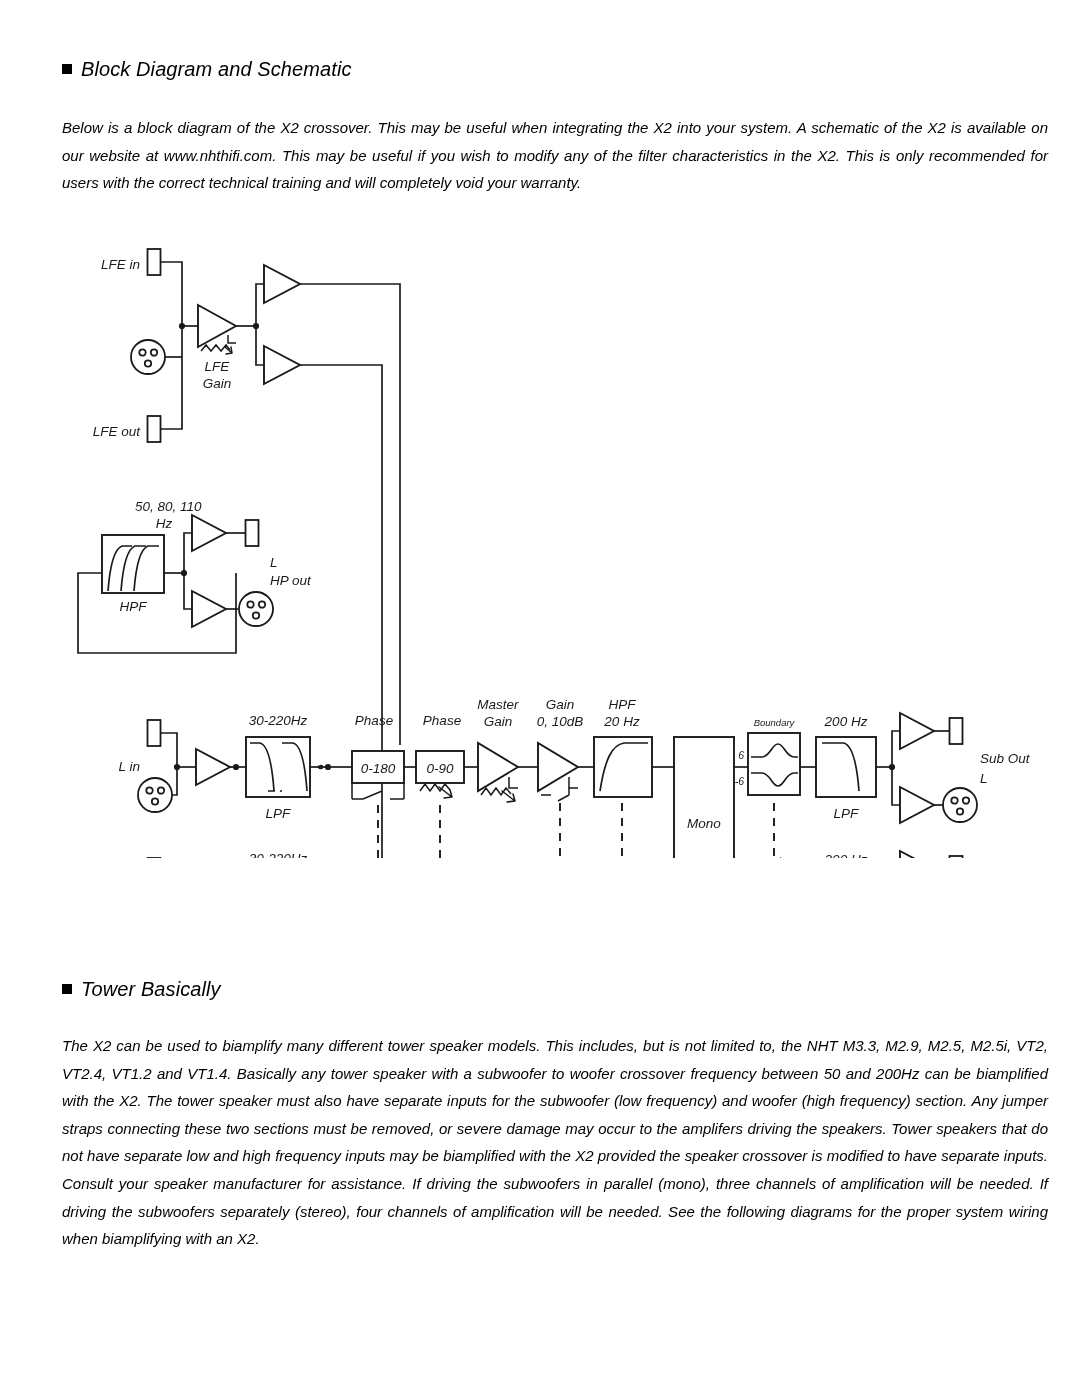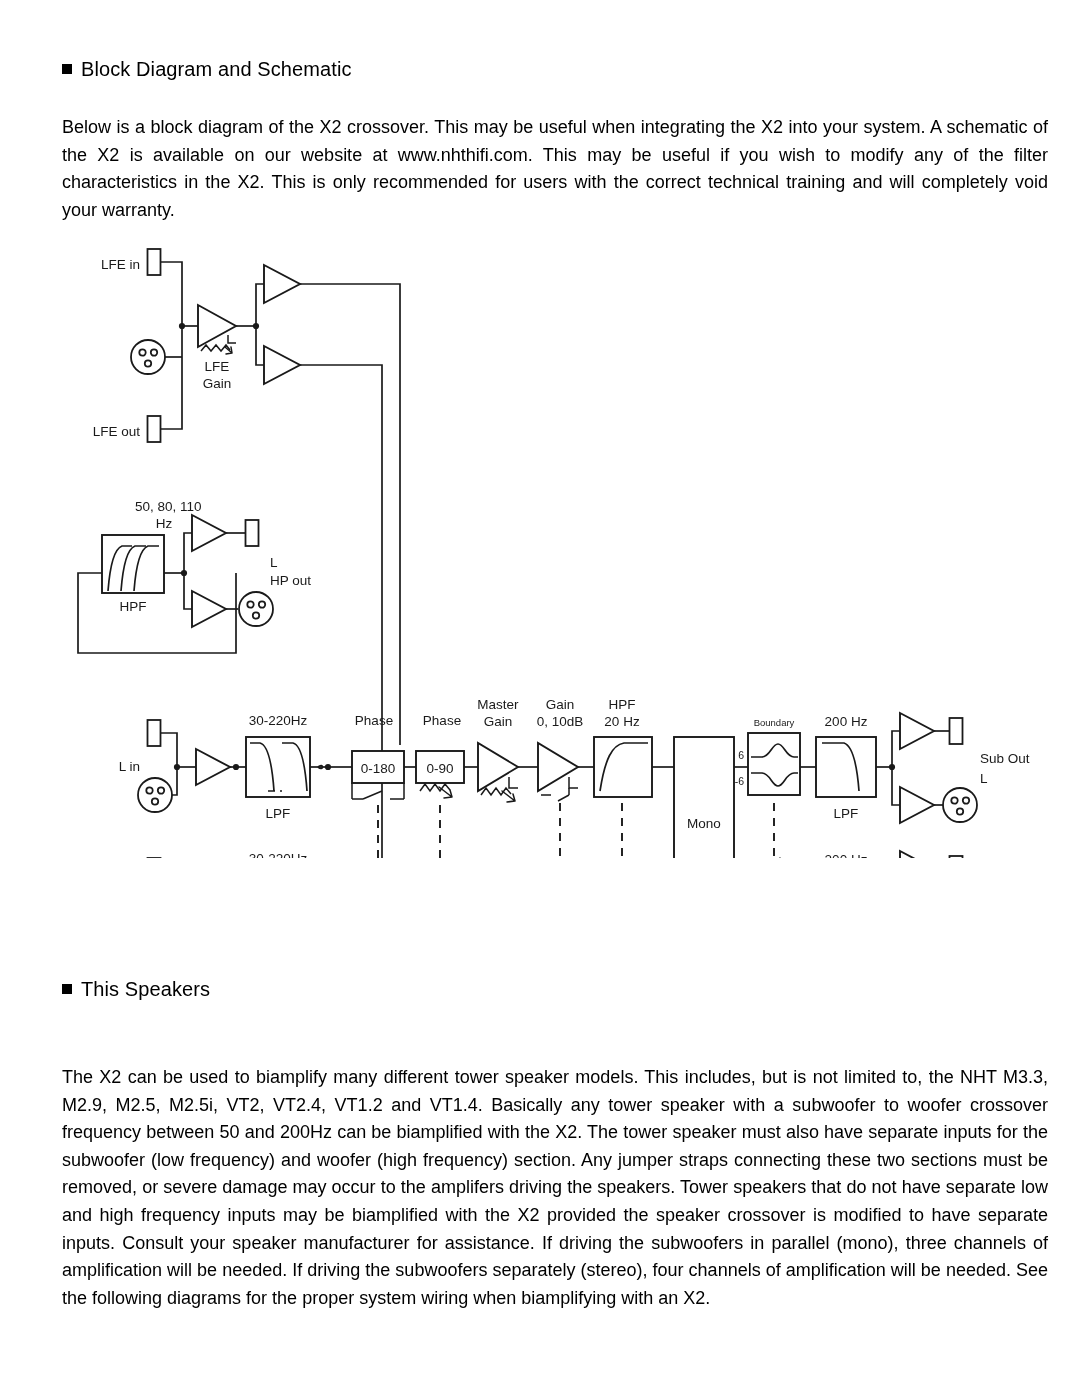--- a/index.html
+++ b/index.html
@@ -13,49 +13,50 @@
     font-family: "Liberation Sans", sans-serif;
     color: #000000;
     position: relative;
     overflow: hidden;
   }
   .page {
     position: absolute;
     left: 0; top: 0;
     width: 1080px;
     height: 1397px;
+    font-style: italic;
   }
   .section-heading {
     position: absolute;
     left: 62px;
     font-size: 20px;
     letter-spacing: 0.1px;
     white-space: nowrap;
   }
   .bullet-square {
     display: inline-block;
     width: 10px;
     height: 10px;
     background: #000;
     vertical-align: 2px;
     margin-right: 9px;
   }
   .body-par {
     position: absolute;
     left: 62px;
     width: 986px;
-    font-size: 18px;
+    font-size: 15px;
     line-height: 27.6px;
     text-align: justify;
     text-justify: inter-word;
   }
   #heading-block { top: 58px; }
   #par-block { top: 114px; }
   #heading-tower { top: 978px; }
-  #par-tower { top: 1064px; }
+  #par-tower { top: 1032px; }
 
   #diagram-wrap {
     position: absolute;
     left: 60px;
     top: 243px;
     width: 1000px;
     height: 615px;
   }
   svg { display: block; }
   .wire { fill: none; stroke: #1a1a1a; stroke-width: 1.7; }
@@ -450,18 +451,18 @@
         <text x="210" y="885" class="lbl">L</text>
         <text x="210" y="903" class="lbl">HP out</text>
 
         <path class="wire" d="M42,891 H18 V806 H176 V662"></path>
       </g>
 
     </svg>
   </div>
 
   <div class="section-heading" id="heading-tower">
-    <span class="bullet-square"></span><span>This Speakers</span>
+    <span class="bullet-square"></span><span>Tower Basically</span>
   </div>
 
   <div class="body-par" id="par-tower">The X2 can be used to biamplify many different tower speaker models. This includes, but is not limited to, the NHT M3.3, M2.9, M2.5, M2.5i, VT2, VT2.4, VT1.2 and VT1.4. Basically any tower speaker with a subwoofer to woofer crossover frequency between 50 and 200Hz can be biamplified with the X2. The tower speaker must also have separate inputs for the subwoofer (low frequency) and woofer (high frequency) section. Any jumper straps connecting these two sections must be removed, or severe damage may occur to the amplifers driving the speakers. Tower speakers that do not have separate low and high frequency inputs may be biamplified with the X2 provided the speaker crossover is modified to have separate inputs. Consult your speaker manufacturer for assistance. If driving the subwoofers in parallel (mono), three channels of amplification will be needed. If driving the subwoofers separately (stereo), four channels of amplification will be needed. See the following diagrams for the proper system wiring when biamplifying with an X2.</div>
 
 </div>
 
 </body></html>

